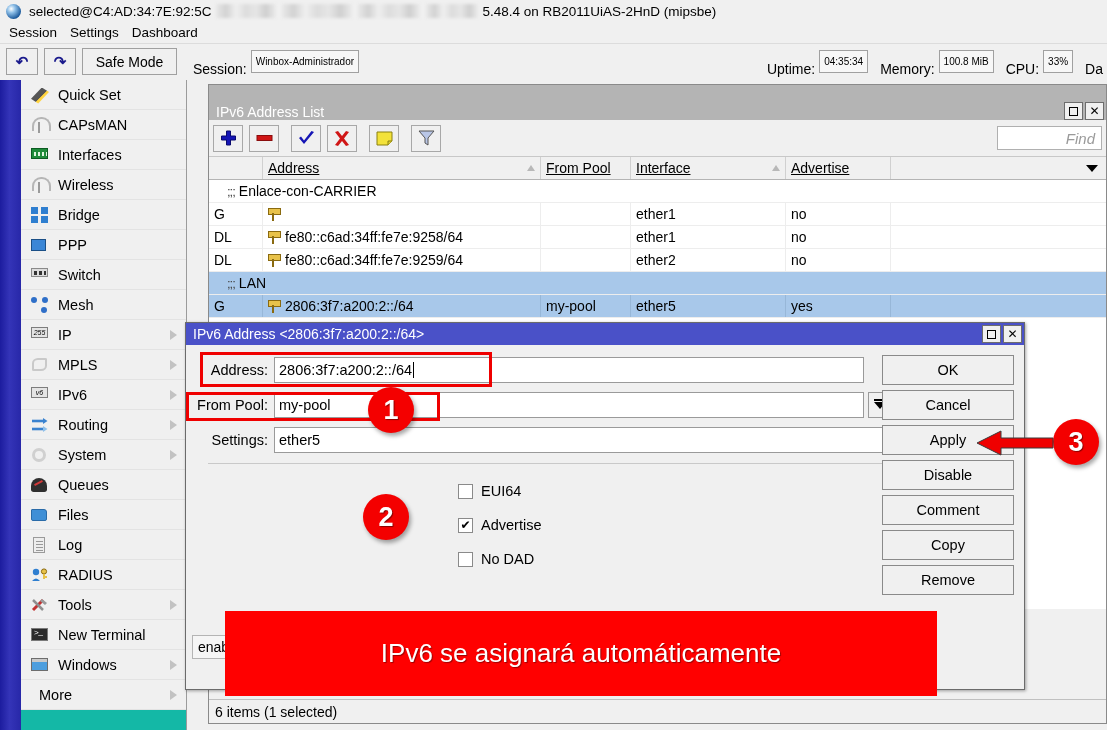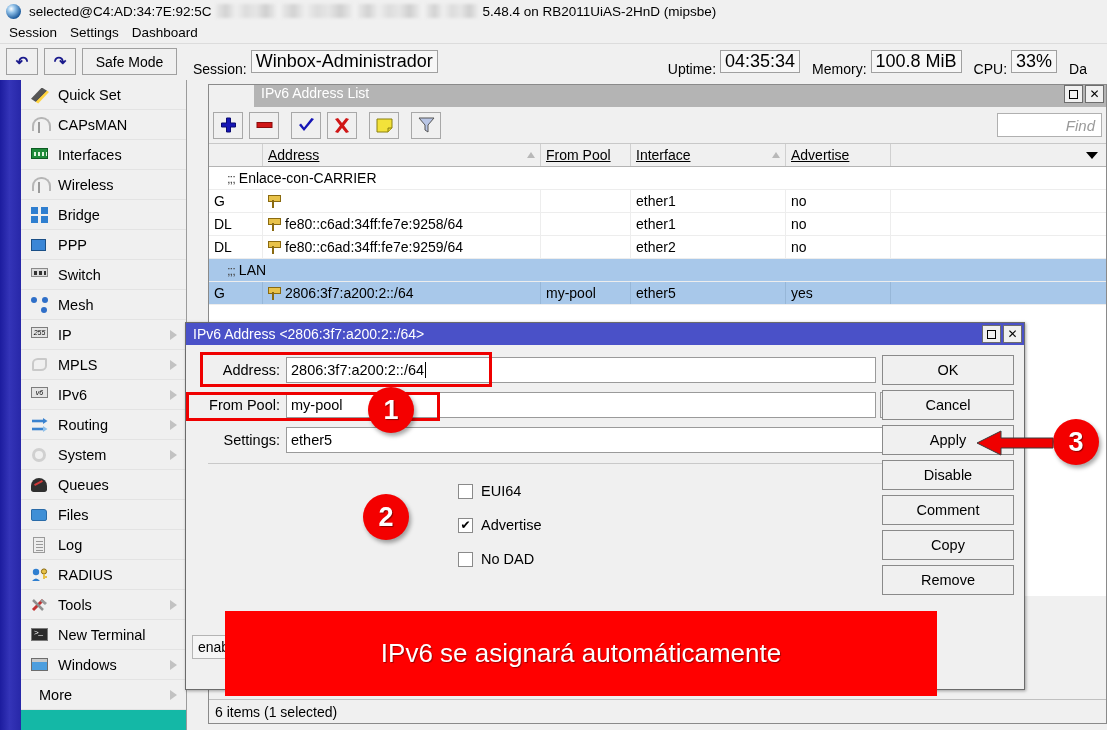--- a/index.html
+++ b/index.html
@@ -45,23 +45,23 @@
   }
   .tbtn {
     height: 27px; min-width: 32px; background: #f0f0f0;
     border: 1px solid #a0a0a0; display: flex; align-items: center; justify-content: center;
     margin-right: 6px; font-size: 14px; color: #000; padding: 0 10px;
   }
   .tbtn.icon { width: 32px; padding: 0; color: #1a1a8c; font-size: 15px; font-weight: bold; }
   .tb-label { font-size: 14px; margin: 14px 4px 0 10px; color: #000; }
   .tb-field {
     height: 23px; border: 1px solid #a0a0a0; background: #f7f7f7;
-    display: flex; align-items: center; padding: 0 4px; font-size: 18px; color: #000;
-  }
-  .tb-right { margin-left: auto; display: flex; align-items: center; padding-right: 16px; justify-content: space-between; }
+    display: flex; align-items: center; padding: 0 4px; font-size: 10px; color: #000;
+  }
+  .tb-right { margin-left: auto; display: flex; align-items: center; padding-right: 0; justify-content: space-between; }
   .tb-right .tb-label { margin-left: 12px; }
 
   
   .sidestrip {
     position: absolute; left: 0; top: 80px; width: 21px; height: 650px;
     background: linear-gradient(90deg,#1c1c9e 0%, #3434b8 45%, #2727a8 100%);
   }
   .sidebar {
     position: absolute; left: 21px; top: 80px; width: 166px; height: 650px;
     background: #14b8a6; border-right: 1px solid #9b9b9b; overflow: hidden;
@@ -107,22 +107,22 @@
   .ic-term::after{content:">_";position:absolute;left:2px;top:-1px;color:#fff;font-size:8px;font-family:"Liberation Mono",monospace;}
   .ic-win{position:absolute;left:2px;top:3px;width:17px;height:13px;background:#4d9ede;border:1px solid #6d6d6d;}
   .ic-win::before{content:"";position:absolute;left:0;top:0;right:0;height:3px;background:#c9c9c9;}
 
   
   .listwin {
     position: absolute; left: 208px; top: 84px; width: 899px; height: 640px;
     background: #f0f0f0; border: 1px solid #8a8a8a;
   }
   .lw-title {
-    height: 22px; background: #b4b4b4; display: flex; align-items: flex-start;
-    padding-left: 7px; color: #ffffff; font-size: 14px; margin-left: 45px;
+    height: 35px; background: #b4b4b4; display: flex; align-items: flex-end;
+    padding-left: 7px; color: #ffffff; font-size: 14px;
   }
   .lw-btns { margin-left: auto; display: flex; padding-right: 2px; }
   .winbtn {
     width: 19px; height: 18px; border: 1px solid #6d6d6d; background: #f0f0f0;
     margin-left: 2px; display: flex; align-items: center; justify-content: center;
     font-size: 12px; color: #000; line-height: 1;
   }
   .winbtn .sq { width: 9px; height: 9px; border: 1.5px solid #000; }
   .lw-toolbar { height: 36px; display: flex; align-items: center; padding: 0 4px; background: #f0f0f0; }
   .ibtn {
@@ -178,21 +178,21 @@
   .dialog {
     position: absolute; left: 185px; top: 322px; width: 840px; height: 368px;
     background: #f0f0f0; border: 1px solid #6b6b6b; box-shadow: 1px 1px 3px rgba(0,0,0,.35);
   }
   .dlg-title {
     height: 22px; background: #4a51c8; display: flex; align-items: center;
     padding-left: 7px; color: #ffffff; font-size: 14px;
   }
   .dlg-body { position: relative; height: 322px; padding: 10px 0 0 0; }
   .row { display: flex; align-items: center; height: 30px; margin-bottom: 5px; }
-  .row .rlabel { width: 100px; text-align: right; font-size: 14.5px; color: #000; padding-right: 6px; }
+  .row .rlabel { width: 88px; text-align: right; font-size: 14.5px; color: #000; padding-right: 6px; }
   .inp {
     height: 26px; border: 1px solid #9a9a9a; background: #fff;
     display: flex; align-items: center; padding: 0 4px; font-size: 14.5px; color: #000;
   }
   .caret { display:inline-block; width:1px; height:16px; background:#000; margin-left:1px; }
   .spin {
     width: 23px; height: 26px; border: 1px solid #9a9a9a; background: #f0f0f0;
     display: flex; align-items: center; justify-content: center; margin-left: 4px;
   }
   .arrow-dn { width:0;height:0;border-top:7px solid #000;border-left:6px solid transparent;border-right:6px solid transparent; position:relative; }

